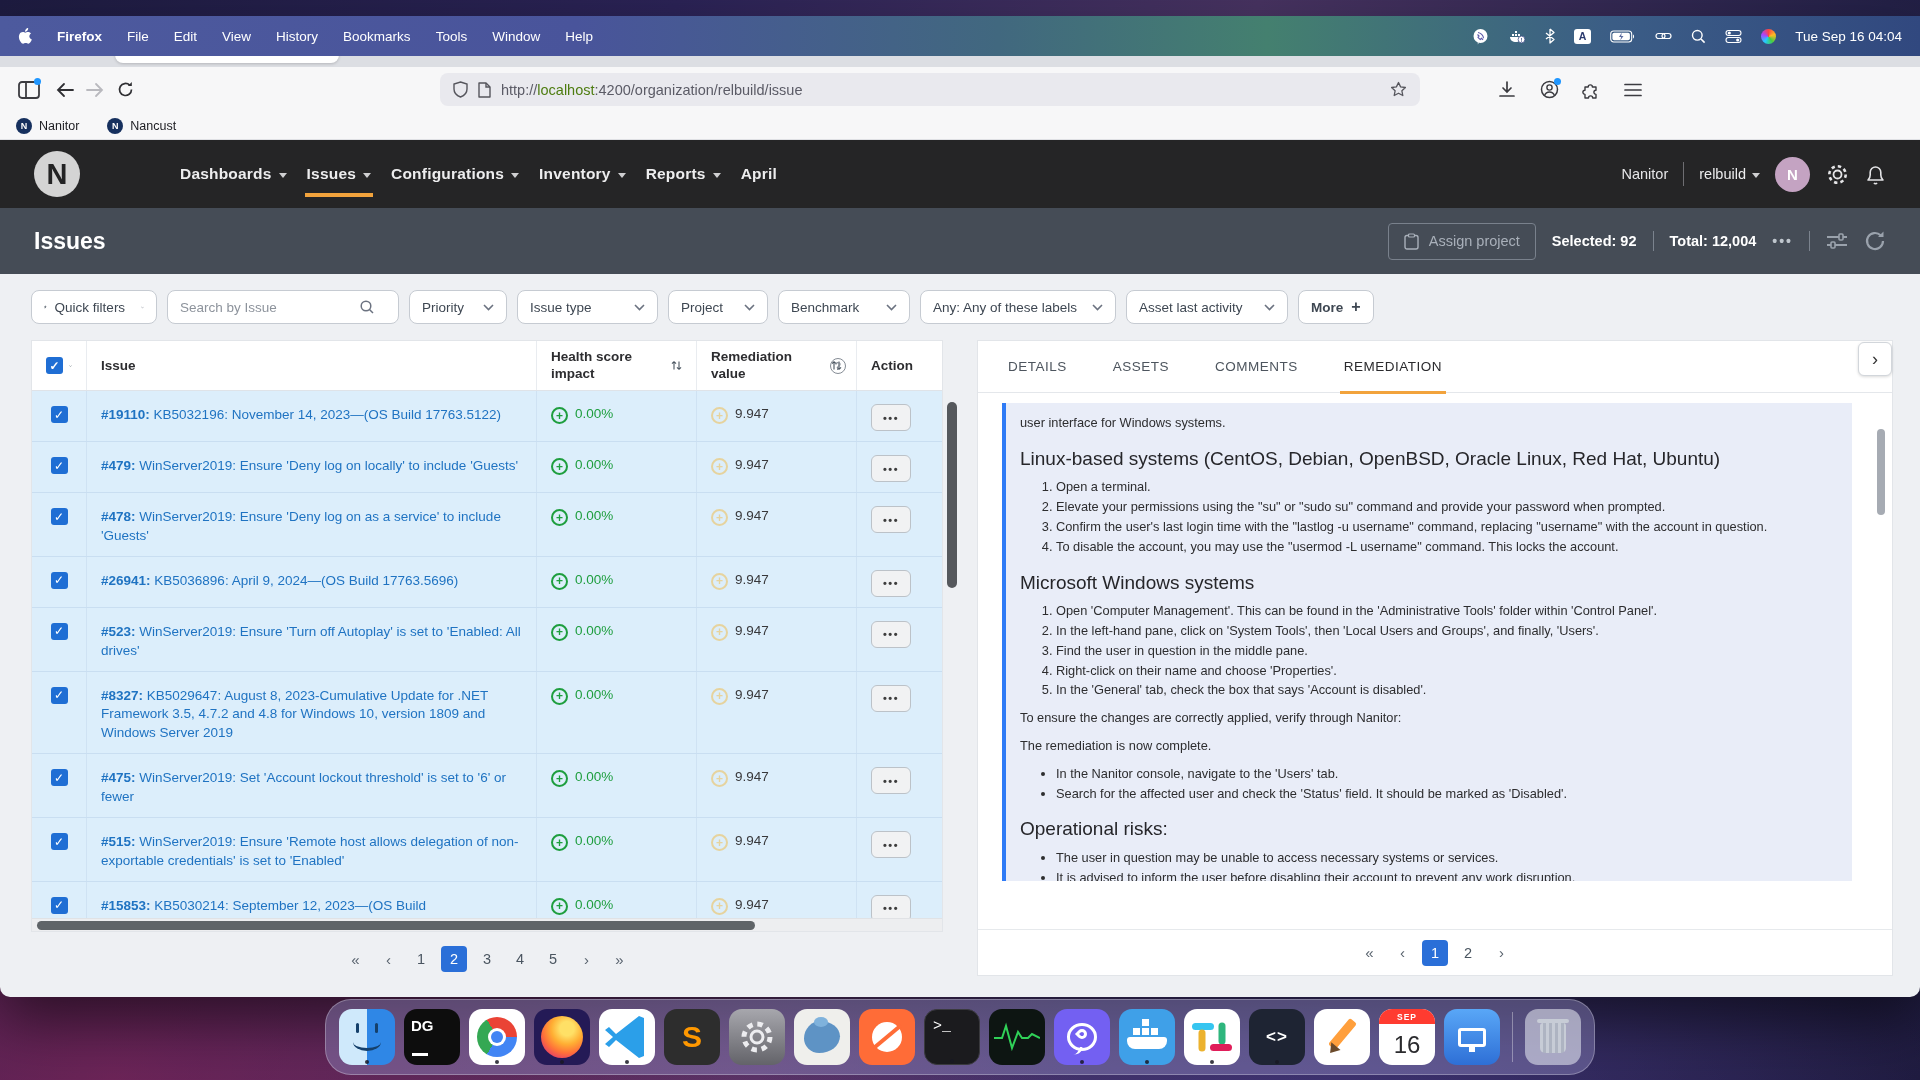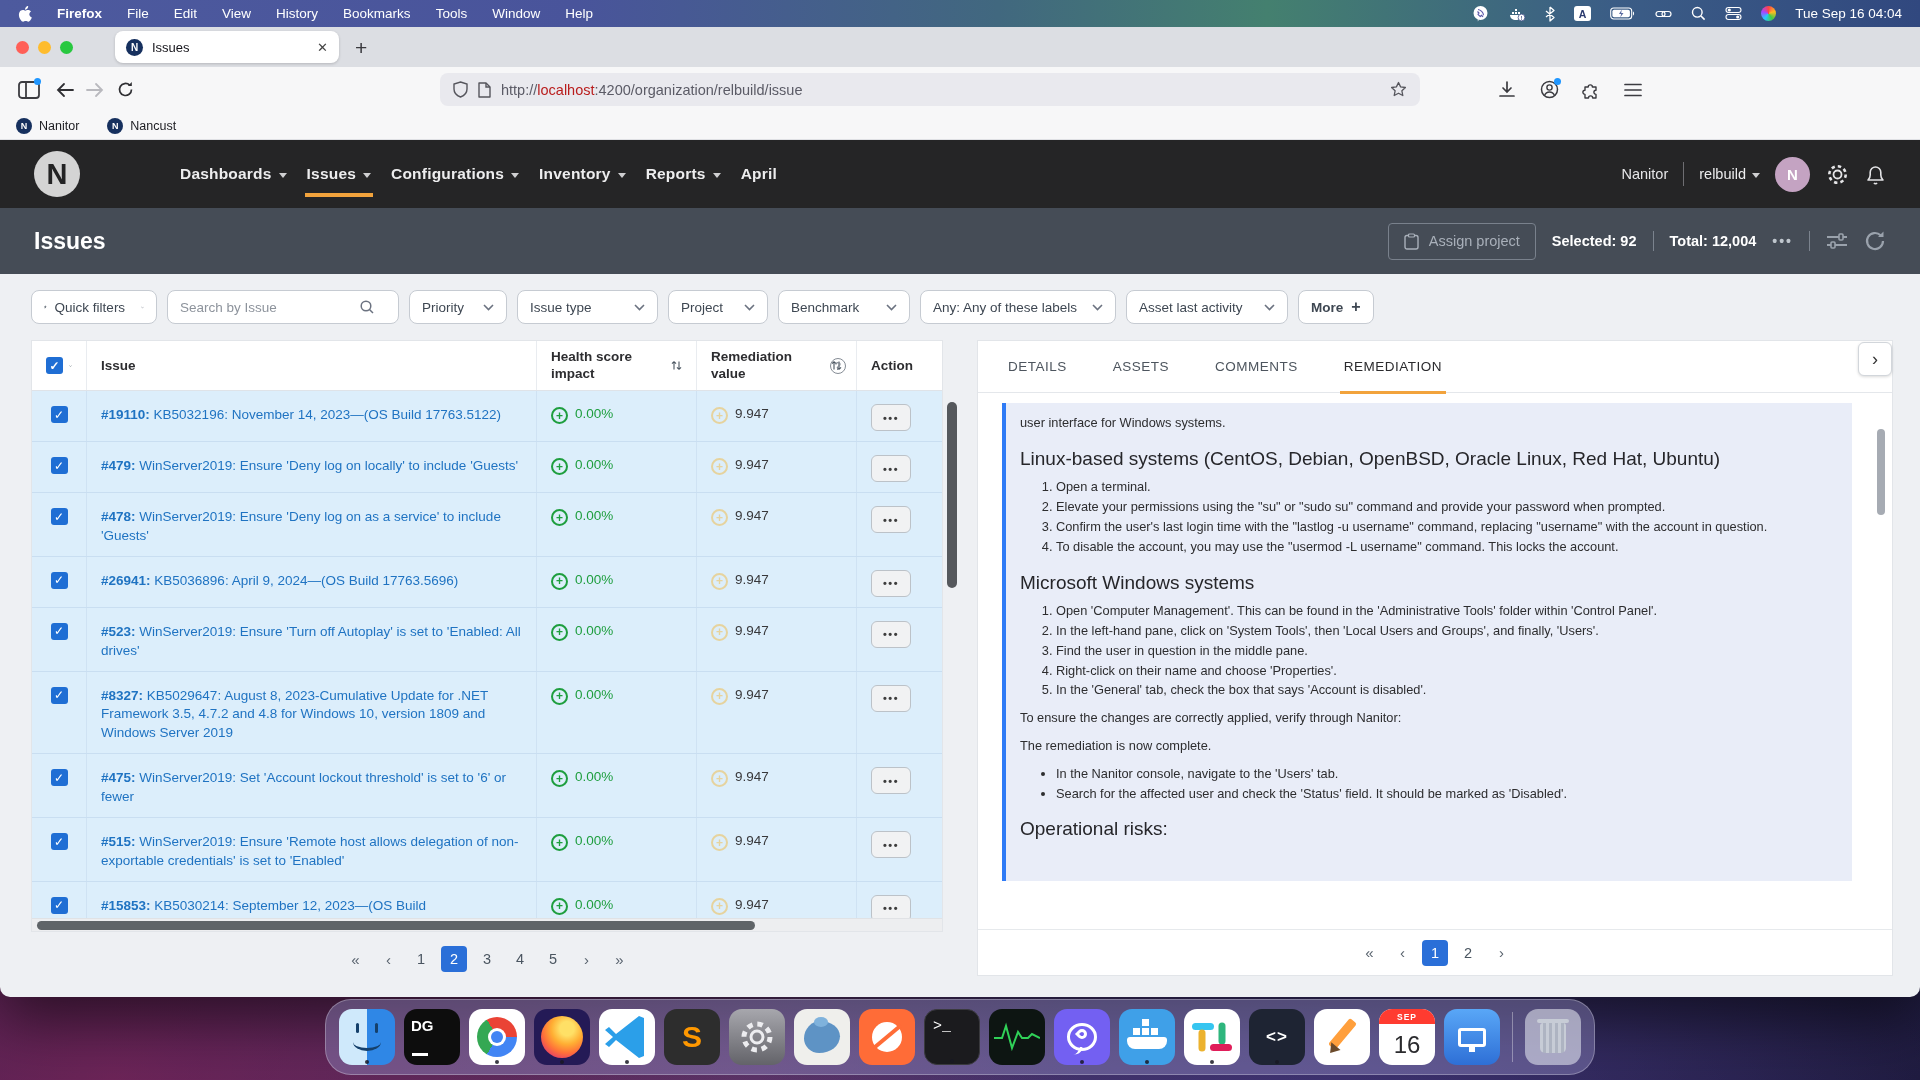--- a/index.html
+++ b/index.html
@@ -4,21 +4,21 @@
 <style>
   *{box-sizing:border-box;margin:0;padding:0}
   html,body{width:1920px;height:1080px;overflow:hidden}
   body{font-family:"Liberation Sans",sans-serif;position:relative;
        background:linear-gradient(115deg,#1d1b3f 0%,#2a2254 28%,#46325f 52%,#232046 78%,#15142f 100%)}
   body::before{content:"";position:absolute;inset:0;
        background:radial-gradient(ellipse at 6% 100%,rgba(190,40,95,.45),transparent 38%),
                   radial-gradient(ellipse at 70% 108%,rgba(90,70,160,.5),transparent 45%);pointer-events:none}
 
   
-  .menubar{position:absolute;top:0;left:0;width:1920px;height:27px;z-index:50;
+  .menubar{position:absolute;top:16px;left:0;width:1920px;height:40px;z-index:50;
     background:linear-gradient(90deg,#4d5a9e 0%,#49549b 30%,#41687f 52%,#44806f 66%,#3b5d86 84%,#31487f 100%);
     display:flex;align-items:center;padding:0 18px;color:#fff;font-size:13.5px}
   .mb-left{display:flex;align-items:center;gap:25px}
   .mb-item{white-space:nowrap}
   .mb-item.bold{font-weight:bold}
   .mb-right{margin-left:auto;display:flex;align-items:center;gap:19px}
   .mb-ico{display:flex;align-items:center;justify-content:center;height:18px}
   .mb-clock{white-space:nowrap;font-size:13.5px}
   .inputA{width:17px;height:15px;background:#fff;border-radius:3px;color:#2b3a6e;font-size:10.5px;font-weight:bold;display:flex;align-items:center;justify-content:center}
   .rainbow{width:15px;height:15px;border-radius:50%;background:conic-gradient(#f44,#fb2,#4c4,#2cf,#a4f,#f44)}
@@ -36,21 +36,21 @@
        display:flex;align-items:center;justify-content:center;flex:none}
   .tab-close{margin-left:auto;color:#444;font-size:13px}
   .newtab{margin-left:16px;font-size:21px;color:#3a3a3e;line-height:1}
 
   .toolbar{height:45px;background:#f7f7f8;display:flex;align-items:center;padding:0 14px}
   .tb-ico{display:flex;align-items:center;justify-content:center;width:30px;height:30px;border-radius:6px;flex:none;position:relative}
   .tb-gap{width:6px}
   .blue-dot{position:absolute;top:3px;right:3px;width:7px;height:7px;border-radius:50%;background:#1f96ff}
   .urlbar{width:980px;height:33px;margin-left:300px;background:#e9e9ee;border-radius:8px;display:flex;align-items:center;
           gap:10px;padding:0 13px;font-size:14.5px;color:#5b5b66}
-  .url-host{color:#b91c1c}
+  .url-host{color:#4d7c0f}
   .urlbar .star{margin-left:auto}
   .tb-right{margin-left:72px;display:flex;align-items:center;gap:12px}
 
   .bookmarksbar{height:28px;background:#f7f7f8;border-bottom:1px solid #dfe0e4;display:flex;align-items:center;
                 padding:0 16px;gap:28px;font-size:12.5px;color:#1c1c21}
   .bm{display:flex;align-items:center;gap:7px}
   .bm .favicon{width:16px;height:16px;font-size:9px}
 
   
   .appnav{height:68px;background:#252526;display:flex;align-items:center;padding:0 34px;color:#ededee}
@@ -785,20 +785,25 @@
           <li>Right-click on their name and choose 'Properties'.</li>
           <li>In the 'General' tab, check the box that says 'Account is disabled'.</li>
         </ol>
         <p>To ensure the changes are correctly applied, verify through Nanitor:</p>
         <p>The remediation is now complete.</p>
         <ul>
           <li>In the Nanitor console, navigate to the 'Users' tab.</li>
           <li>Search for the affected user and check the 'Status' field. It should be marked as 'Disabled'.</li>
         </ul>
         <h2>Operational risks:</h2>
+        <ul>
+          <li>The user in question may be unable to access necessary systems or services.</li>
+          <li>It is advised to inform the user before disabling their account to prevent any work disruption.</li>
+
+        </ul>
       </div>
       <div class="pbox-scroll"></div>
       <div class="pfoot">
         <span class="pg navg">«</span>
         <span class="pg navg">‹</span>
         <span class="pg active">1</span>
         <span class="pg">2</span>
         <span class="pg navg">›</span>
       </div>
     </div>

